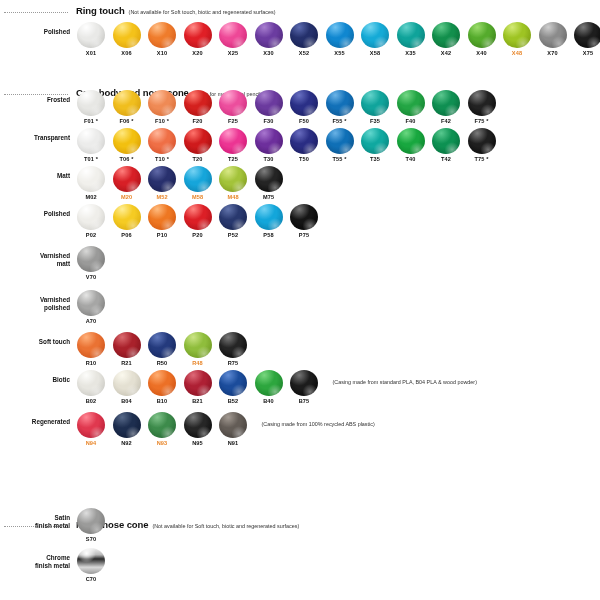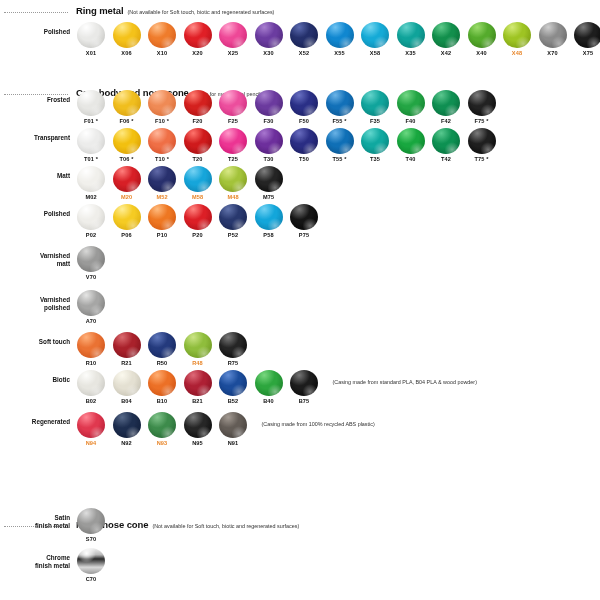--- a/index.html
+++ b/index.html
@@ -59,21 +59,21 @@
     position:absolute;top:9px;
     font-size:5.4px;color:#333;white-space:nowrap;
   }
 </style>
 </head>
 <body>
 
 <div class="sheet">
     <div class="section sec-head" style="top: 6px;">
       <div class="dotline"></div>
-      <div class="sec-title"><span>Ring metal</span><span class="sec-note">(Not available for Soft touch, biotic and regenerated surfaces)</span></div>
+      <div class="sec-title"><span>Ring touch</span><span class="sec-note">(Not available for Soft touch, biotic and regenerated surfaces)</span></div>
     </div>
     <div class="row" style="top: 22px;">
       <div class="row-label-wrap">
         <div class="row-label">
           <div>Polished</div>
         </div>
       </div>
       <div class="swatches">
         <div class="sw" style="left: 0px;">
           <div class="ball" style="background:radial-gradient(circle at 33% 20%, #ffffff 0%, rgba(255,255,255,0) 38%),radial-gradient(circle at 72% 84%, rgba(255,255,255,0.42) 0%, rgba(255,255,255,0) 26%),radial-gradient(circle at 42% 34%, #e9e9e7 0%, #e9e9e7 42%, #b9b9b5 100%)"></div>

